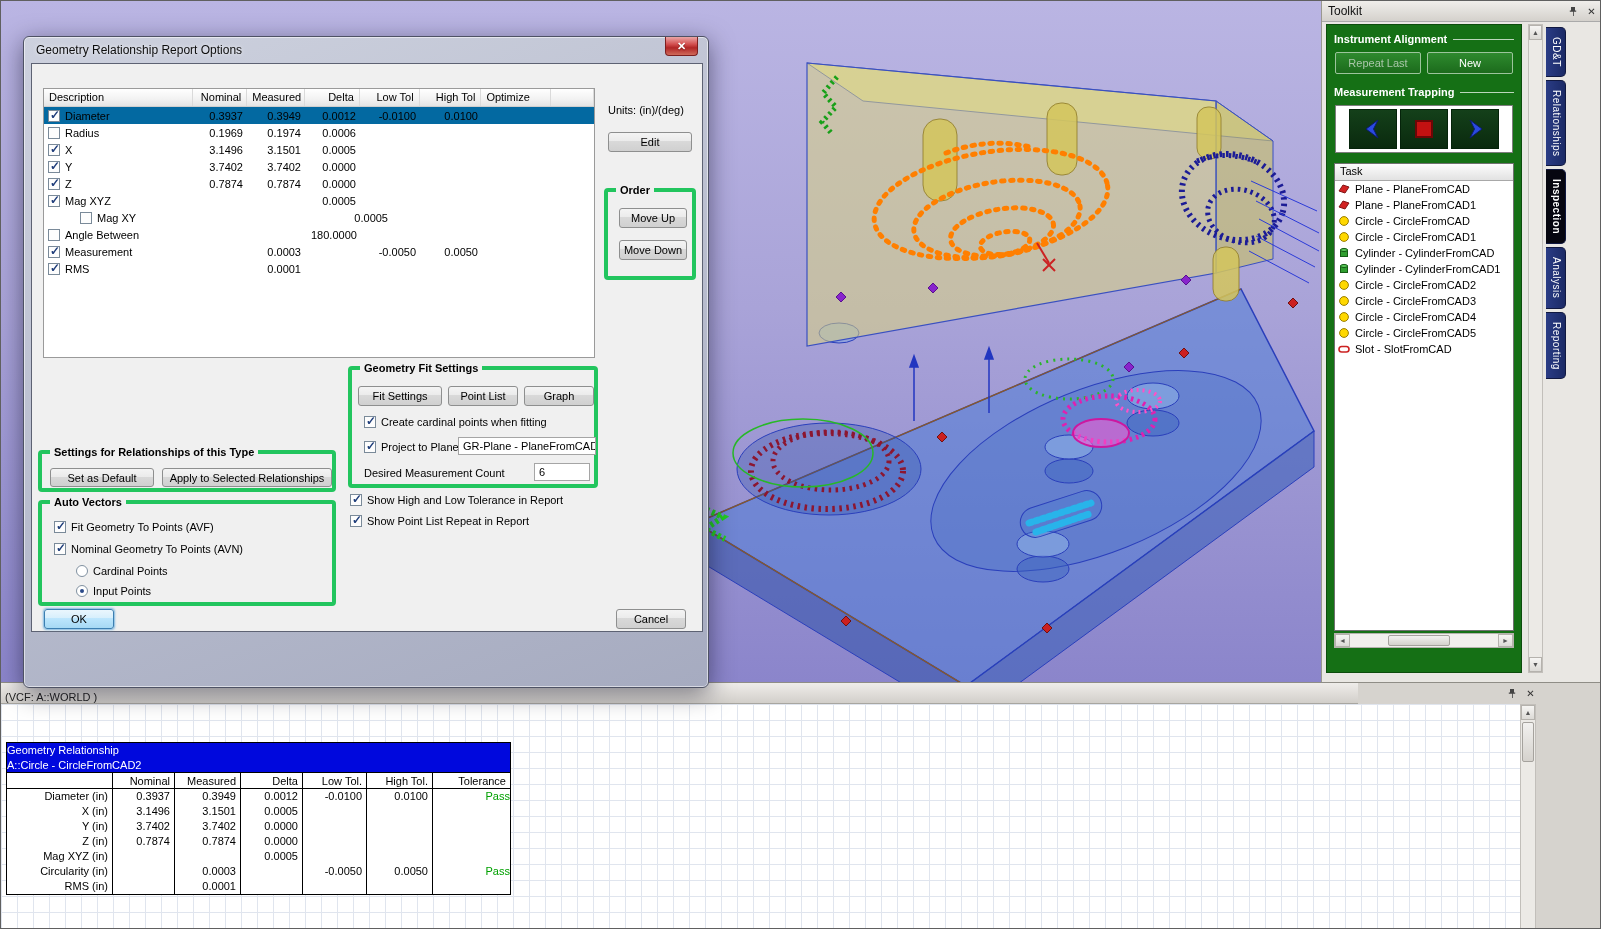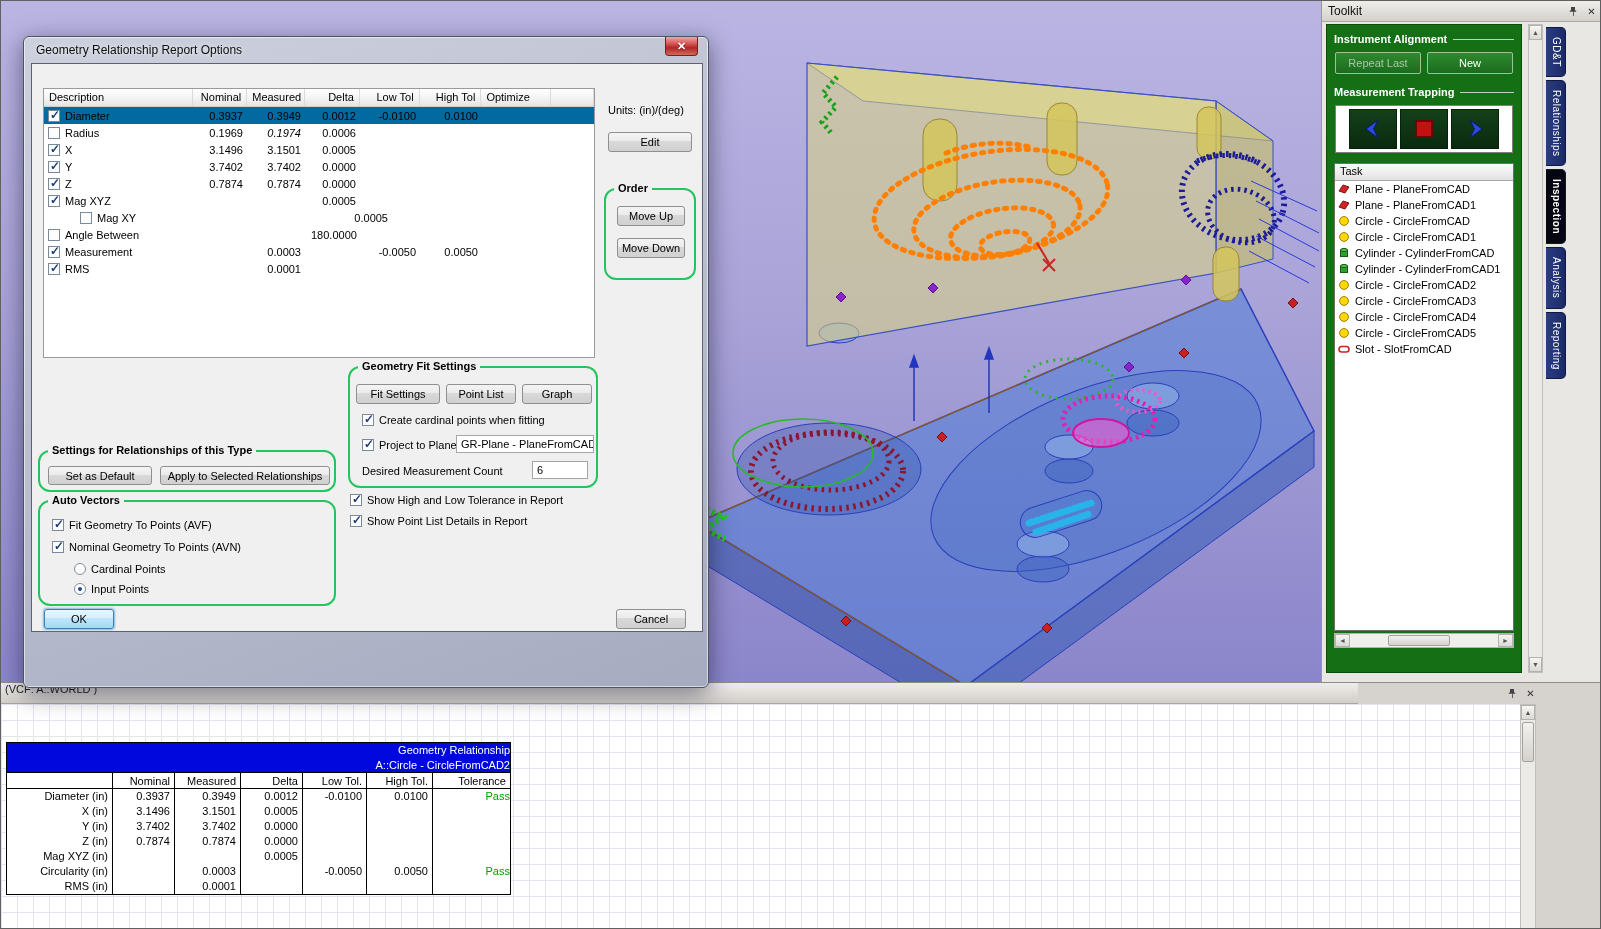--- a/index.html
+++ b/index.html
@@ -12,21 +12,21 @@
 #scene{position:absolute;left:0;top:0}
 
 
 #dialog{left:22px;top:35px;width:686px;height:652px;border-radius:6px;background:linear-gradient(160deg,#cdd1de,#a6abc0);border:1px solid #4e5264;box-shadow:0 6px 24px rgba(10,10,30,.5),inset 0 0 0 1px rgba(255,255,255,.55);z-index:5}
 #dlg-title{left:12px;top:6px;font-size:12px;color:#0d0d0d;text-shadow:0 0 4px rgba(255,255,255,.9);white-space:nowrap}
 #dlg-close{right:10px;top:0;width:33px;height:19px;background:linear-gradient(#eba6a6,#d35050 40%,#b12626 60%,#cf6a5a);border:1px solid #7c1f1f;border-top:none;border-radius:0 0 4px 4px;color:#fff;font-size:11px;font-weight:bold;display:flex;align-items:center;justify-content:center;text-shadow:0 1px 1px #7a1010;cursor:default}
 #dlg-client{left:7px;top:26px;width:672px;height:569px;background:#f0f0f0;border:1px solid #5d6273}
 
 .btn{background:linear-gradient(#f4f4f4,#ebebeb 45%,#d9d9d9 46%,#d0d0d0);border:1px solid #8e8f8f;border-radius:3px;font-size:11px;color:#000;display:flex;align-items:center;justify-content:center;cursor:default}
 .btn.focus{border-color:#3c7fb1;box-shadow:0 0 2px 1px #7fb8e0;background:linear-gradient(#eaf6fd,#d7effc 45%,#bde6fd 46%,#a6d9f4)}
-.group{position:absolute;border:2px solid #22c55e;border-radius:12px}
+.group{position:absolute;border:4px solid #22c55e;border-radius:4px}
 .glabel{position:absolute;top:-8px;left:8px;background:#f0f0f0;padding:0 4px;font-size:11px;font-weight:bold;color:#000;white-space:nowrap}
 .field{background:#fff;border:1px solid #a5a5a5;font-size:11px;padding:1px 4px;color:#000;overflow:hidden;white-space:nowrap;display:flex;align-items:center}
 .lbl{font-size:11px;color:#000;white-space:nowrap}
 .checkline{display:flex;align-items:center;gap:5px;font-size:11px;color:#000;white-space:nowrap}
 .cb{width:12px;height:12px;border:1px solid #7a8a99;background:#fdfdfd;position:relative;display:inline-block;flex:none}
 .cb.on::after{content:"\2713";position:absolute;left:1px;top:-3px;font-size:12px;font-weight:bold;color:#1f3d7a}
 .radio{width:12px;height:12px;border:1px solid #8090a0;border-radius:50%;background:#fff;position:relative;display:inline-block;flex:none}
 .radio.on::after{content:"";position:absolute;left:3px;top:3px;width:4px;height:4px;border-radius:50%;background:#2a4a8a}
 
 
@@ -61,28 +61,28 @@
 #task-hscroll{height:15px;margin-top:2px;background:#f1efec;border:1px solid #b5b2ad;display:flex;align-items:center}
 .sb-btn{width:15px;height:100%;background:linear-gradient(#f6f5f3,#dcdad6);border:1px solid #b5b2ad;font-size:7px;color:#555;display:flex;align-items:center;justify-content:center;flex:none;cursor:default}
 .sb-thumb{width:62px;height:11px;margin-left:38px;background:linear-gradient(#f2f1ef,#d5d2cd);border:1px solid #a5a29d;border-radius:2px;cursor:default}
 #tk-vscroll{position:absolute;left:206px;top:23px;width:15px;height:649px;background:#eceae6;border:1px solid #c2bfba;display:flex;flex-direction:column;justify-content:space-between}
 #tk-tabs{position:absolute;left:224px;top:26px;width:20px;display:flex;flex-direction:column;gap:3px}
 .vtab{writing-mode:vertical-rl;background:linear-gradient(90deg,#2a3c85,#1b2a66);color:#fff;font-size:10px;letter-spacing:.5px;padding:9px 3px;border:1px solid #101840;border-left:none;border-radius:0 5px 5px 0;white-space:nowrap;cursor:default}
 .vtab.active{background:#060610;font-weight:bold}
 
 
 #bottom{left:0;top:681px;width:1601px;height:248px;background:#d6d3ce;border-top:1px solid #8f8d86}
-#bp-titlebar{position:absolute;left:0;top:0;width:1357px;height:21px;background:linear-gradient(#efedea,#d2cfca);border-bottom:1px solid #a8a6a0;display:flex;align-items:flex-start}
+#bp-titlebar{position:absolute;left:0;top:0;width:1357px;height:21px;background:linear-gradient(#efedea,#d2cfca);border-bottom:1px solid #a8a6a0;display:flex;align-items:flex-end}
 #bp-titlebar .t{font-size:11px;color:#222;margin-left:4px}
 #bp-grid{position:absolute;left:0;top:21px;width:1519px;height:227px;background:#fff;background-image:linear-gradient(#e0e5ee 1px,transparent 1px),linear-gradient(90deg,#e0e5ee 1px,transparent 1px);background-size:16px 16px}
 #bp-vscroll{position:absolute;left:1519px;top:21px;width:16px;height:227px;background:#eceae6;border:1px solid #c2bfba}
 
 
 #report{position:absolute;left:5px;top:38px;display:grid;background:#fff;border:1px solid #000;font-size:11px;color:#000}
-.rep-blue{grid-column:1/-1;background:#0008dd;color:#fff;text-align:right;height:15px;line-height:15px;white-space:nowrap}
+.rep-blue{grid-column:1/-1;background:#0008dd;color:#fff;text-align:left;height:15px;line-height:15px;white-space:nowrap}
 .rep-blue.b2{border-bottom:1px solid #000}
 .rep-ch{height:16px;line-height:16px;text-align:right;padding-right:4px;border-right:1px solid #000;border-bottom:1px solid #000;white-space:nowrap}
 .rep-ch.last{border-right:none}
 .rep-cell{height:15px;line-height:15px;text-align:right;padding-right:4px;border-right:1px solid #000;white-space:nowrap}
 .rep-cell.last{border-right:none;text-align:right;padding-right:0}
 .rep-pass{color:#00a000}
 </style>
 </head>
 <body>
 
@@ -227,21 +227,21 @@
                 <div class="dc num" style="width: 60px;">-0.0100</div>
                 <div class="dc num" style="width: 62px;">0.0100</div>
                 <div class="dc num" style="width: 70px;"></div>
               </div>
               <div class="drow">
                 <div class="dc desc" style="width: 150px;">
                   <div class="cb"></div>
                   <div>Radius</div>
                 </div>
                 <div class="dc num" style="width: 54px;">0.1969</div>
-                <div class="dc num" style="width: 58px; font-style: italic;">0.1974</div>
+                <div class="dc num" style="width: 58px;">0.1974</div>
                 <div class="dc num" style="width: 55px;">0.0006</div>
                 <div class="dc num" style="width: 60px;"></div>
                 <div class="dc num" style="width: 62px;"></div>
                 <div class="dc num" style="width: 70px;"></div>
               </div>
               <div class="drow">
                 <div class="dc desc" style="width: 150px;">
                   <div class="cb on"></div>
                   <div>X</div>
                 </div>
@@ -392,21 +392,21 @@
           <div class="abs btn" style="left:8px;top:14px;width:104px;height:19px">Set as Default</div>
           <div class="abs btn" style="left:120px;top:14px;width:170px;height:19px">Apply to Selected Relationships</div>
         </div>
 
         <div class="abs checkline" style="left:318px;top:430px">
           <span class="cb on"></span>
           <span>Show High and Low Tolerance in Report</span>
         </div>
         <div class="abs checkline" style="left:318px;top:451px">
           <span class="cb on"></span>
-          <span>Show Point List Details in Report</span>
+          <span>Show Point List Repeat in Report</span>
         </div>
 
         <div class="abs btn focus" style="left:12px;top:545px;width:70px;height:20px">OK</div>
         <div class="abs btn" style="left:584px;top:545px;width:70px;height:20px">Cancel</div>
       </div>
     </div>
   </div>
 
   <div id="toolkit" class="abs">
     <div id="tk-titlebar">

